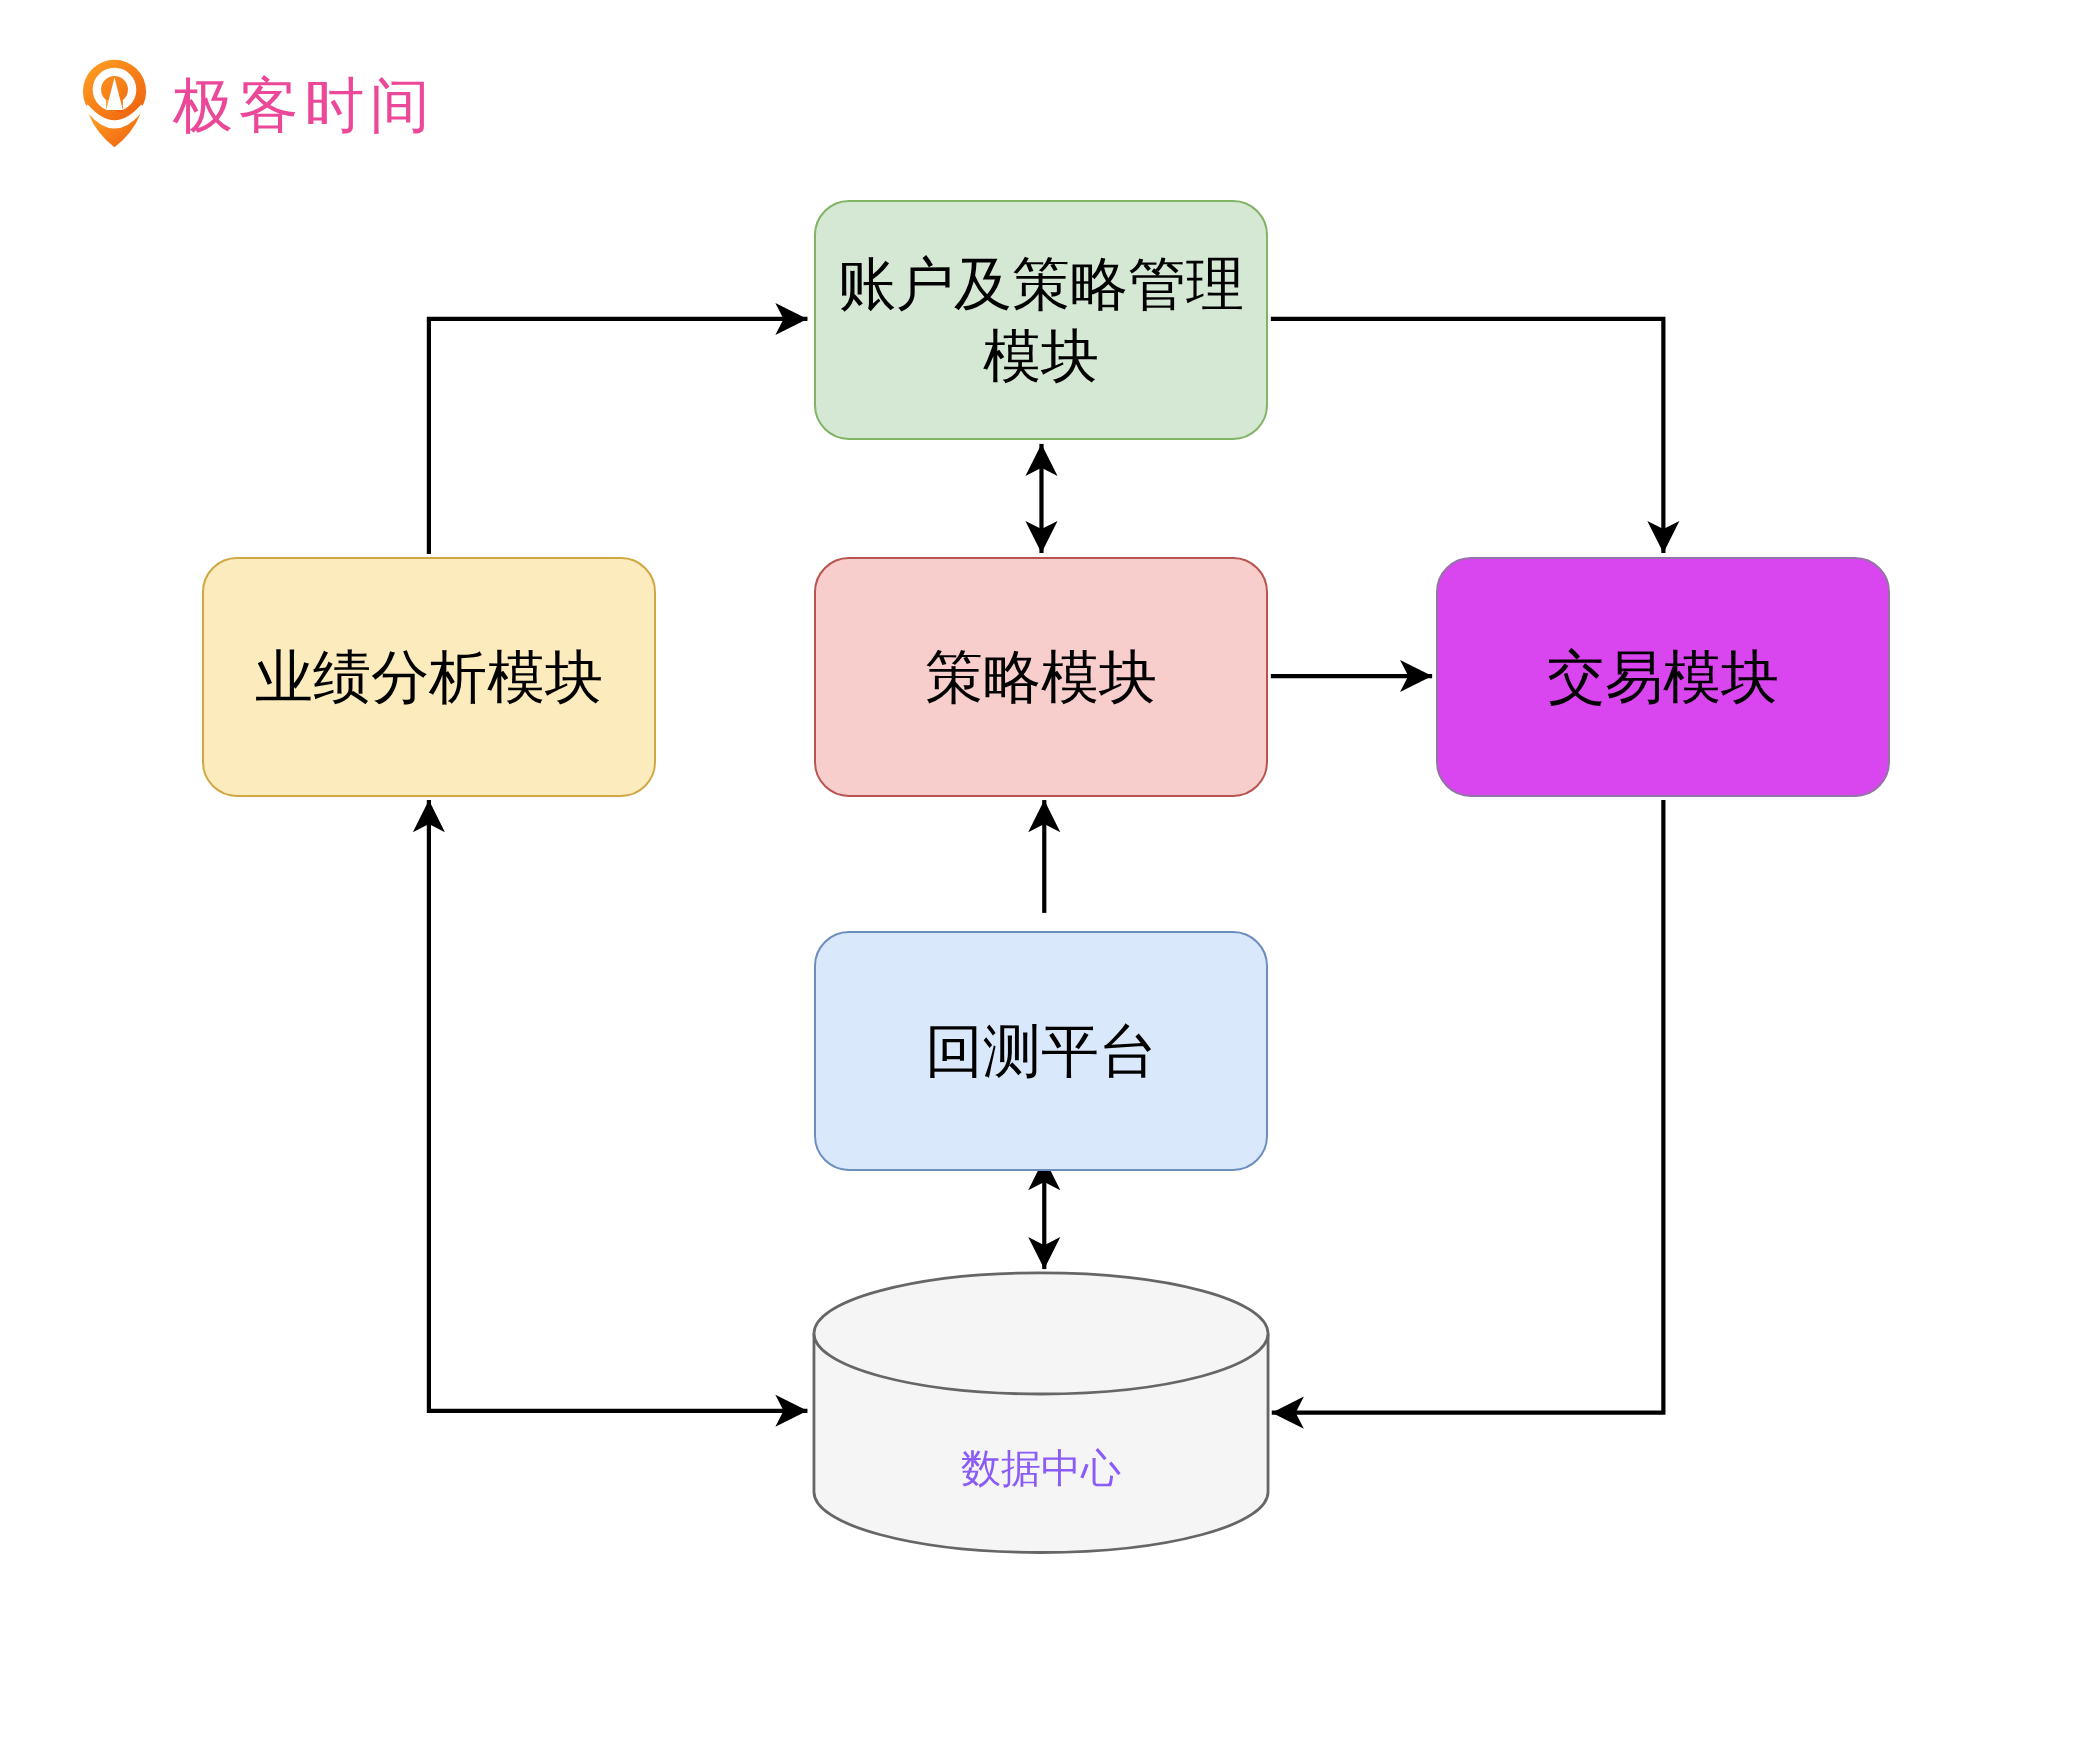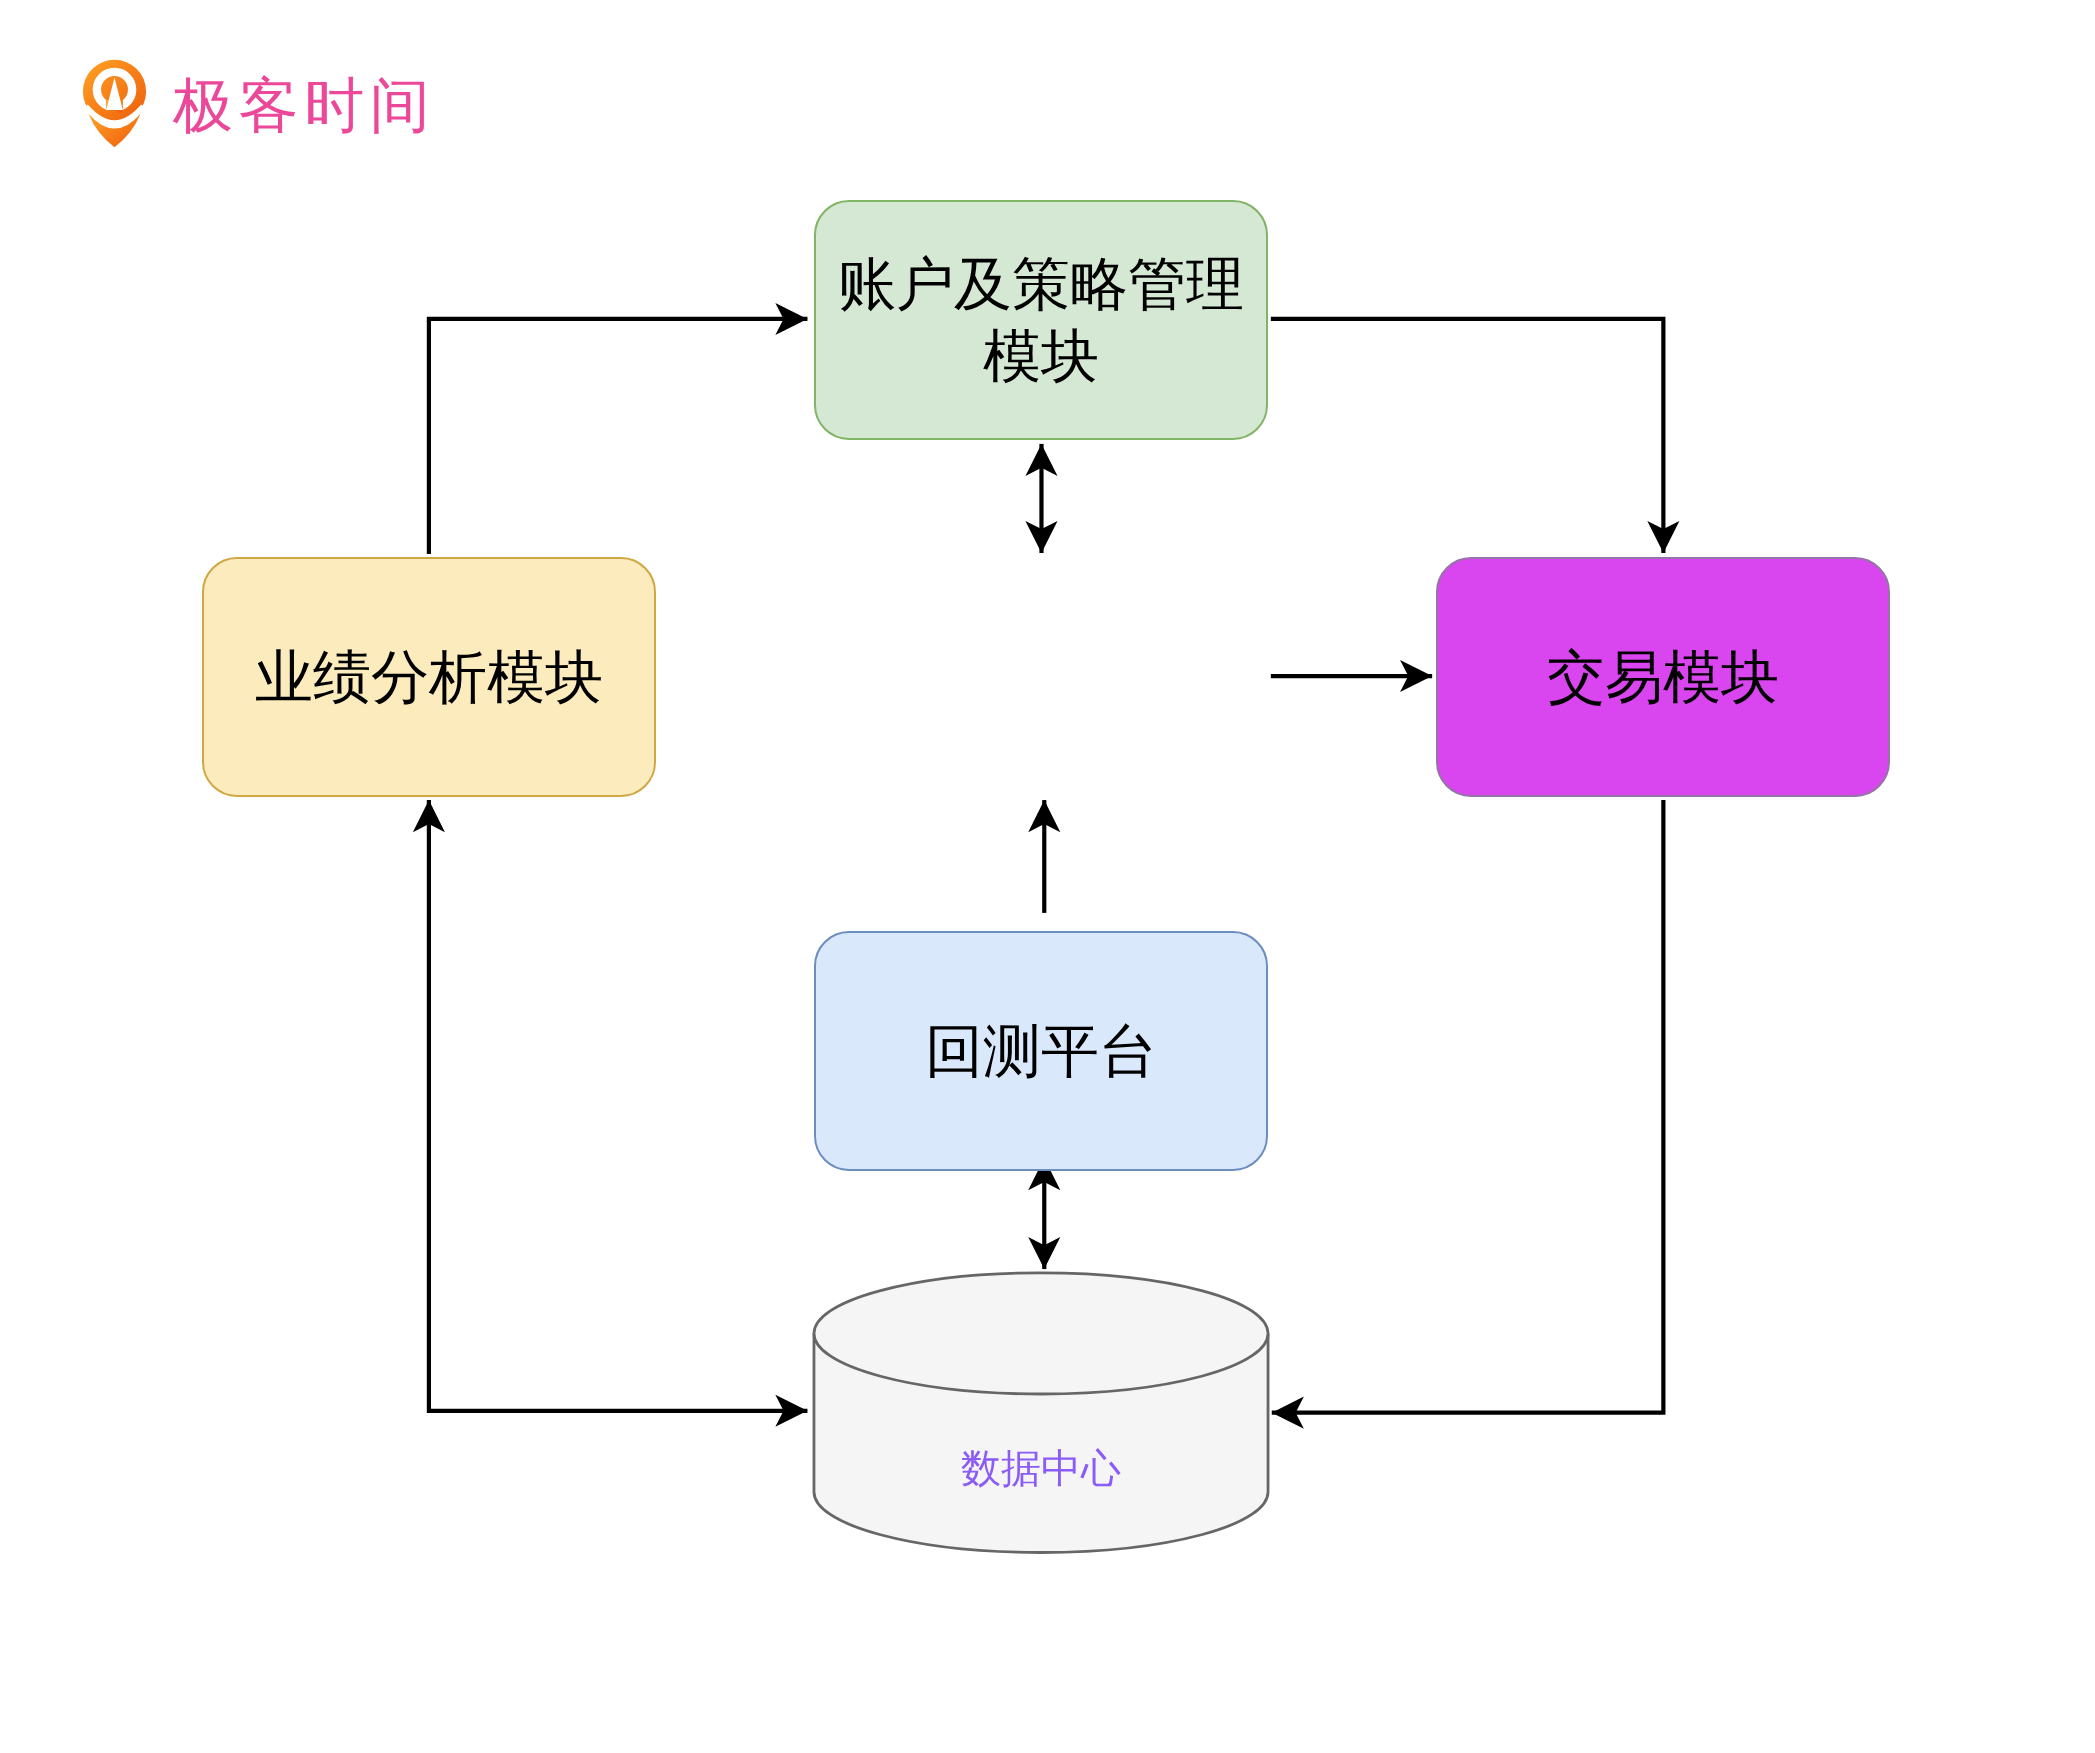--- a/index.html
+++ b/index.html
@@ -84,20 +84,23 @@
 
   <div class="node node-account" style="background: rgb(213, 232, 212); border-color: rgb(130, 179, 102);">
     <div class="node-label">账户及策略管理
 模块</div>
   </div>
 
   <div class="node node-analysis" style="background: rgb(252, 236, 189); border-color: rgb(207, 168, 67);">
     <div class="node-label">业绩分析模块</div>
   </div>
 
+  <div class="node node-strategy" style="background: rgb(248, 206, 204); border-color: rgb(184, 84, 80);">
+    <div class="node-label">策略模块</div>
+  </div>
 
   <div class="node node-trade" style="background: #d946ef; border-color: rgb(150, 115, 166);">
     <div class="node-label">交易模块</div>
   </div>
 
   <div class="node node-backtest" style="background: rgb(218, 232, 252); border-color: rgb(108, 142, 191);">
     <div class="node-label">回测平台</div>
   </div>
 
   <div class="cyl-label">数据中心</div>

